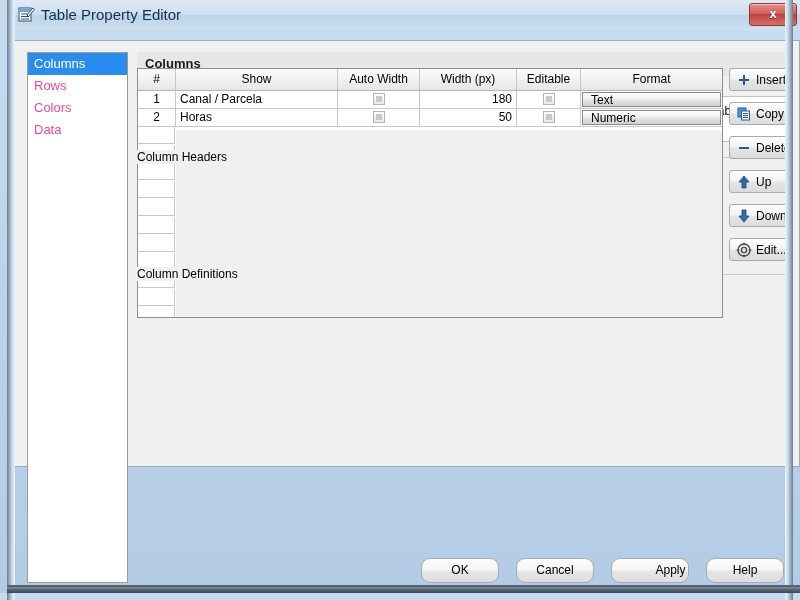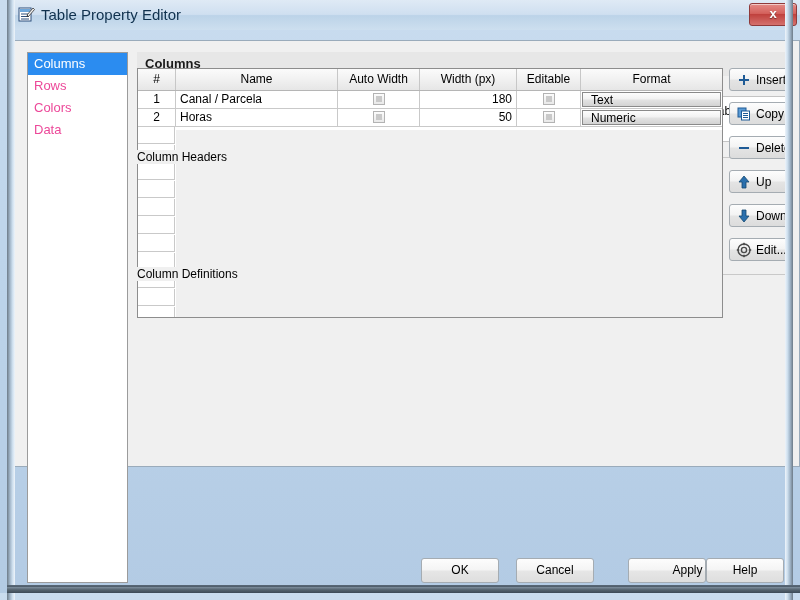--- a/index.html
+++ b/index.html
@@ -160,21 +160,21 @@
     box-sizing:border-box;border:1px solid #a5acb2;border-radius:3px;
     background:linear-gradient(to bottom,#fdfdfd 0%,#f3f3f3 48%,#e4e4e4 52%,#dcdcdc 100%);
     font-size:12px;color:#000;cursor:pointer;
   }
   .sidebtn .lbl{position:absolute;left:26px;top:4px;white-space:nowrap;}
   .sidebtn .ico{position:absolute;left:6px;top:3px;width:16px;height:16px;}
 
   
   .botbtn{
     position:absolute;top:506px;width:78px;height:25px;
-    box-sizing:border-box;border:1px solid #a5acb2;border-radius:3px;
+    box-sizing:border-box;border:1px solid #a5acb2;border-radius:9px;
     background:linear-gradient(to bottom,#fdfdfd 0%,#f4f4f4 48%,#e6e6e6 52%,#dedede 100%);
     font-size:12px;color:#000;text-align:center;line-height:23px;cursor:pointer;
   }
 </style>
 </head>
 <body>
 
 <div id="window">
 
   <div id="titlebar">
@@ -243,21 +243,21 @@
         <span class="radio on"></span>
         <span class="radio-label focused">Show names entered below as the column headers</span>
       </div>
 
       <div class="group-label" style="left:9px;top:215px;">Column Definitions</div>
       <div class="group-line" style="left:113px;top:222px;width:545px;"></div>
 
       <div id="grid">
         <div id="grid-head">
           <div class="hcell" style="left:0;width:38px;">#</div>
-          <div class="hcell" style="left:38px;width:162px;">Name</div>
+          <div class="hcell" style="left:38px;width:162px;">Show</div>
           <div class="hcell" style="left:200px;width:82px;">Auto Width</div>
           <div class="hcell" style="left:282px;width:97px;">Width (px)</div>
           <div class="hcell" style="left:379px;width:64px;">Editable</div>
           <div class="hcell" style="left:443px;width:141px;border-right:none;">Format</div>
         </div>
 
         <div class="grow">
           <div class="gcell num" style="left:0;width:38px;">1</div>
           <div class="gcell name" style="left:38px;width:162px;">Canal / Parcela</div>
           <div class="gcell center" style="left:200px;width:82px;"><span class="cb"></span></div>
@@ -371,21 +371,21 @@
             <rect x="7.2" y="12.8" width="1.6" height="2.4" fill="#4a4a4a"></rect>
             <rect x="0.8" y="7.2" width="2.4" height="1.6" fill="#4a4a4a"></rect>
             <rect x="12.8" y="7.2" width="2.4" height="1.6" fill="#4a4a4a"></rect>
           </svg>
         </span>
         <span class="lbl">Edit...</span>
       </div>
 
       <div class="botbtn" style="left:293px;">OK</div>
       <div class="botbtn" style="left:388px;">Cancel</div>
-      <div class="botbtn" style="left:500px;padding-left:41px;">Apply</div>
+      <div class="botbtn" style="left:483px;padding-left:41px;">Apply</div>
       <div class="botbtn" style="left:578px;">Help</div>
 
     </div>
   </div>
 
   <div id="glass-left"></div>
   <div id="glass-right"></div>
   <div id="glass-bottom"></div>
 </div>
 

